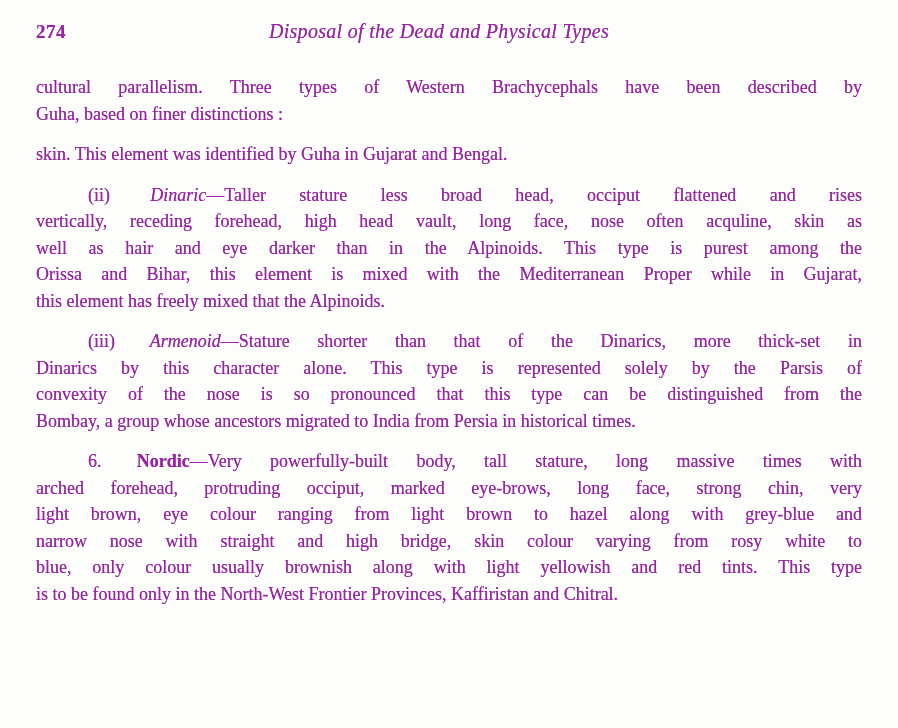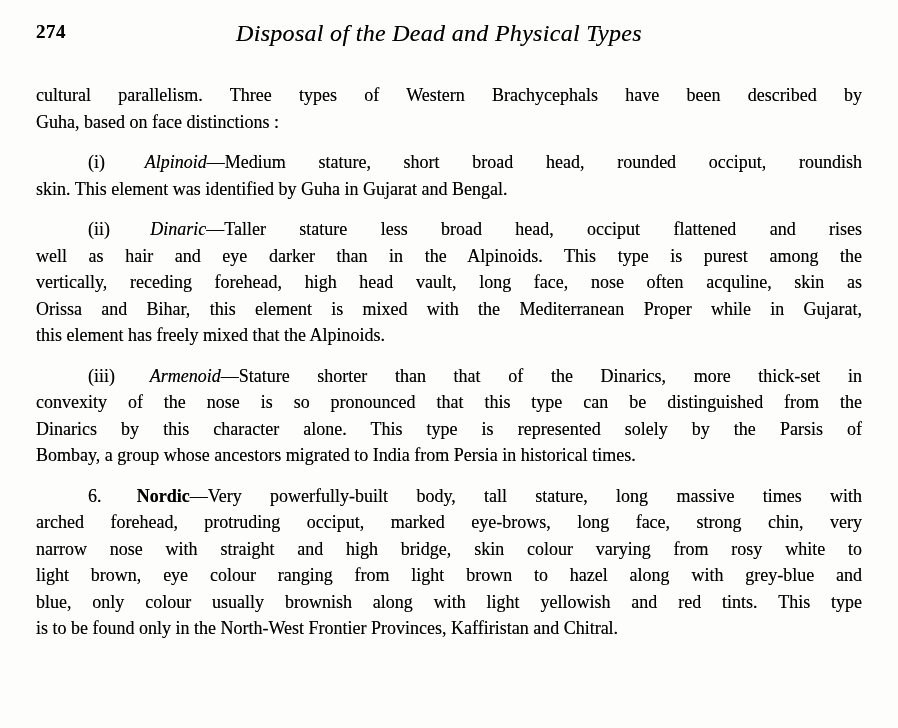--- a/index.html
+++ b/index.html
@@ -7,21 +7,21 @@
     padding: 0;
     background: #ffffff;
   }
   .page {
     position: relative;
     width: 898px;
     height: 728px;
     box-sizing: border-box;
     padding: 20px 36px 0 36px;
     background: #fdfdfb;
-    color: #000000;
+    color: #a21caf;
     font-family: "Liberation Serif", "DejaVu Serif", serif;
     text-shadow: 0 0 0.5px rgba(10,10,10,0.55);
     overflow: hidden;
   }
   .page-header {
     position: relative;
     height: 26px;
   }
   .page-number {
     position: absolute;
@@ -31,25 +31,25 @@
     font-weight: 700;
     letter-spacing: 0.5px;
   }
   .running-title {
     position: absolute;
     left: 0;
     right: 20px;
     top: 0;
     text-align: center;
     font-style: italic;
-    font-size: 24px;
+    font-size: 20px;
     letter-spacing: 0.3px;
   }
   .page-body {
-    margin-top: 36px;
+    margin-top: 28px;
     font-size: 18px;
   }
   .para {
     margin: 0 0 14px 0;
   }
   .line {
     line-height: 26.5px;
     text-align: justify;
     text-align-last: justify;
   }
@@ -67,41 +67,40 @@
 <body>
 
 <div class="page">
   <div class="page-header">
     <span class="page-number">274</span>
     <span class="running-title">Disposal of the Dead and Physical Types</span>
   </div>
   <div class="page-body">
       <div class="para">
         <div class="line"><span>cultural parallelism.  Three types of Western Brachycephals have been described by</span></div>
-        <div class="line last"><span>Guha, based on face distinctions :</span></div>
+        <div class="line last"><span>Guha, based on finer distinctions :</span></div>
       </div>
       <div class="para">
-        <div class="line first-indent"><span class="label">(i) </span><span class="italic">Alpinoid</span><span>—Medium stature, short broad head, rounded occiput, roundish</span></div>
         <div class="line last"><span>skin.  This element was identified by Guha in Gujarat and Bengal.</span></div>
       </div>
       <div class="para">
         <div class="line first-indent"><span class="label">(ii) </span><span class="italic">Dinaric</span><span>—Taller stature less broad head, occiput flattened and rises</span></div>
+        <div class="line"><span>vertically, receding forehead, high head vault, long face, nose often acquline, skin as</span></div>
         <div class="line"><span>well as hair and eye darker than in the Alpinoids.  This type is purest among the</span></div>
-        <div class="line"><span>vertically, receding forehead, high head vault, long face, nose often acquline, skin as</span></div>
         <div class="line"><span>Orissa and Bihar, this element is mixed with the Mediterranean Proper while in Gujarat,</span></div>
         <div class="line last"><span>this element has freely mixed that the Alpinoids.</span></div>
       </div>
       <div class="para">
         <div class="line first-indent"><span class="label">(iii) </span><span class="italic">Armenoid</span><span>—Stature shorter than that of the Dinarics, more thick-set in</span></div>
+        <div class="line"><span>Dinarics by this character alone.  This type is represented solely by the Parsis of</span></div>
         <div class="line"><span>convexity of the nose is so pronounced that this type can be distinguished from the</span></div>
-        <div class="line"><span>Dinarics by this character alone.  This type is represented solely by the Parsis of</span></div>
         <div class="line last"><span>Bombay, a group whose ancestors migrated to India from Persia in historical times.</span></div>
       </div>
       <div class="para">
         <div class="line first-indent"><span class="label">6. </span><span class="bold">Nordic</span><span>—Very powerfully-built body, tall stature, long massive times with</span></div>
         <div class="line"><span>arched forehead, protruding occiput, marked eye-brows, long face, strong chin, very</span></div>
+        <div class="line"><span>light brown, eye colour ranging from light brown to hazel along with grey-blue and</span></div>
         <div class="line"><span>narrow nose with straight and high bridge, skin colour varying from rosy white to</span></div>
-        <div class="line"><span>light brown, eye colour ranging from light brown to hazel along with grey-blue and</span></div>
         <div class="line"><span>blue, only colour usually brownish along with light yellowish and red tints.  This type</span></div>
         <div class="line last"><span>is to be found only in the North-West Frontier Provinces, Kaffiristan and Chitral.</span></div>
       </div>
     </div>
 </div>
 
 </body></html>

